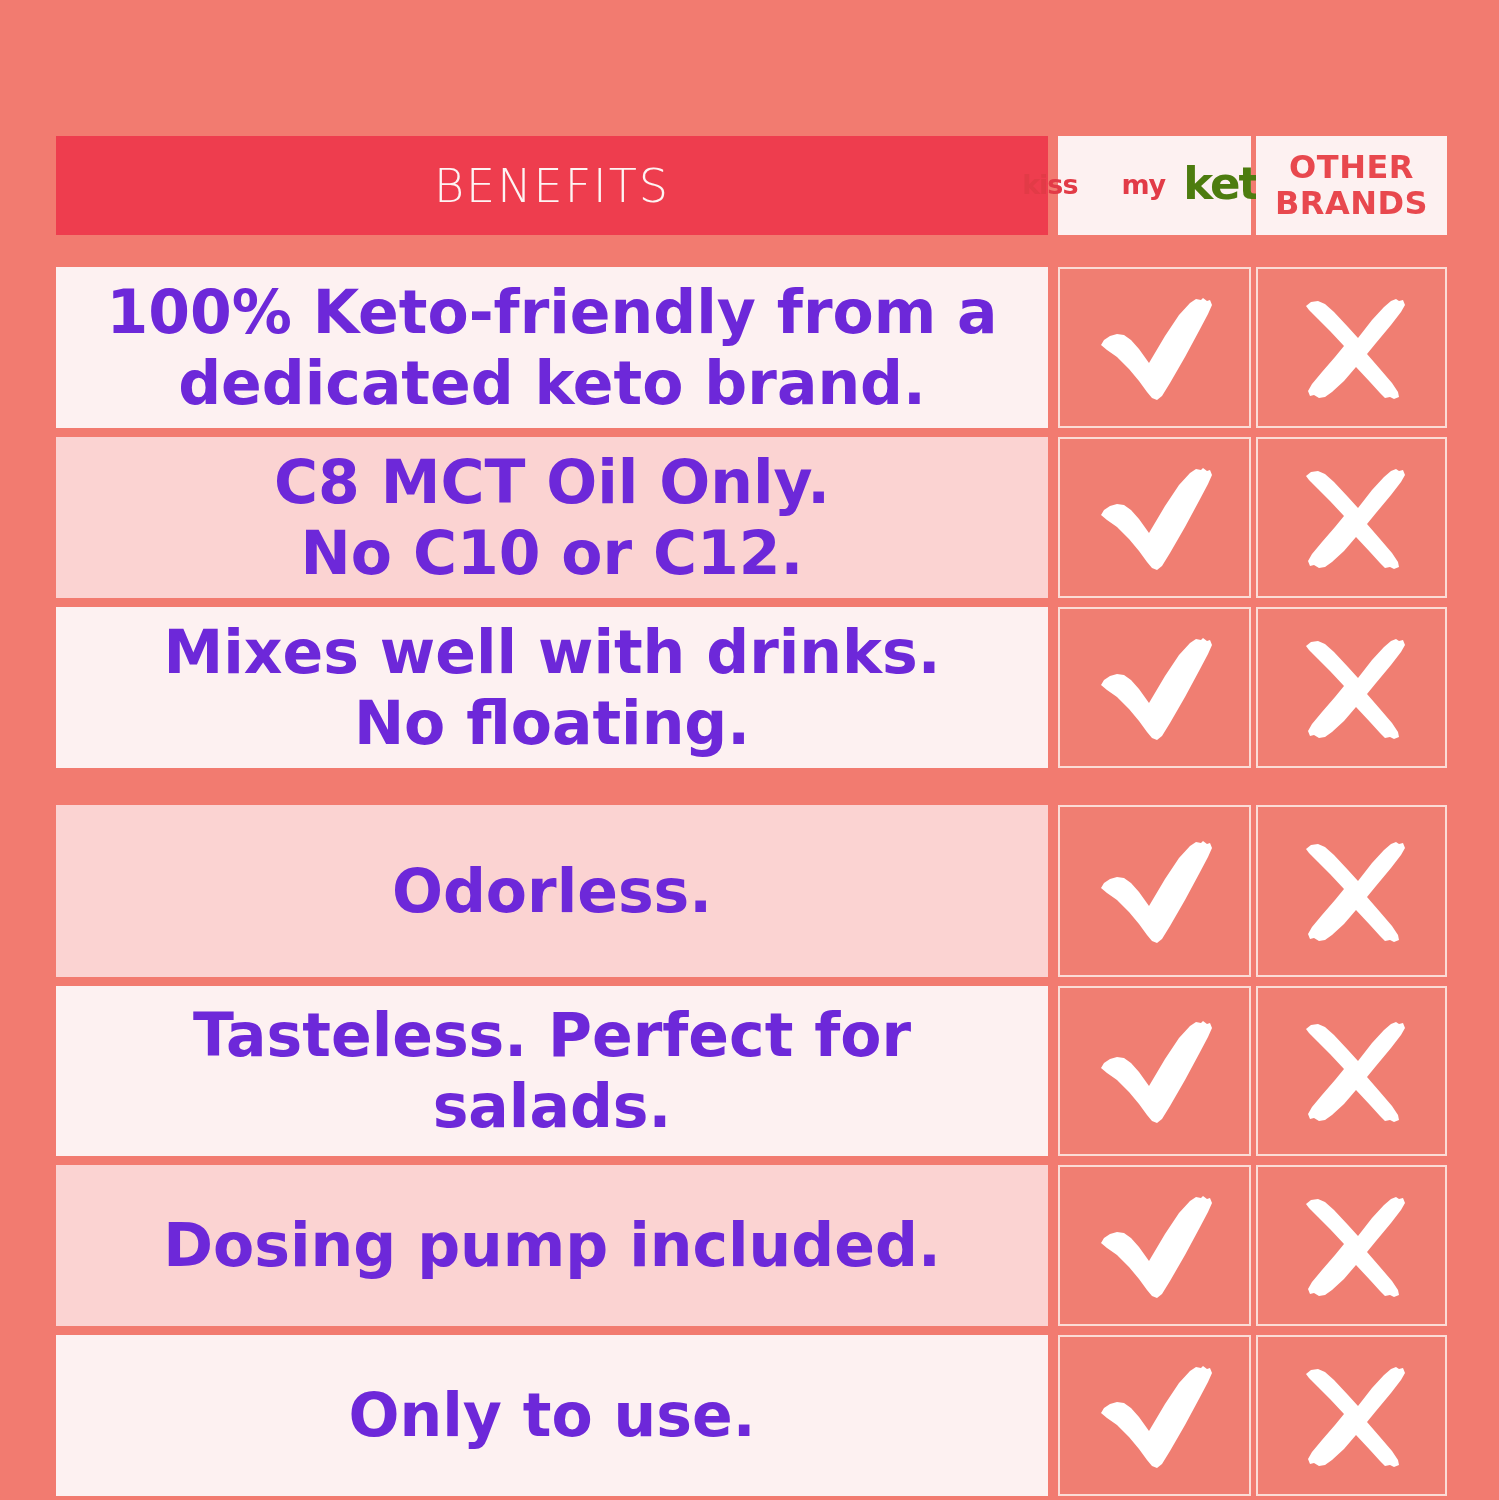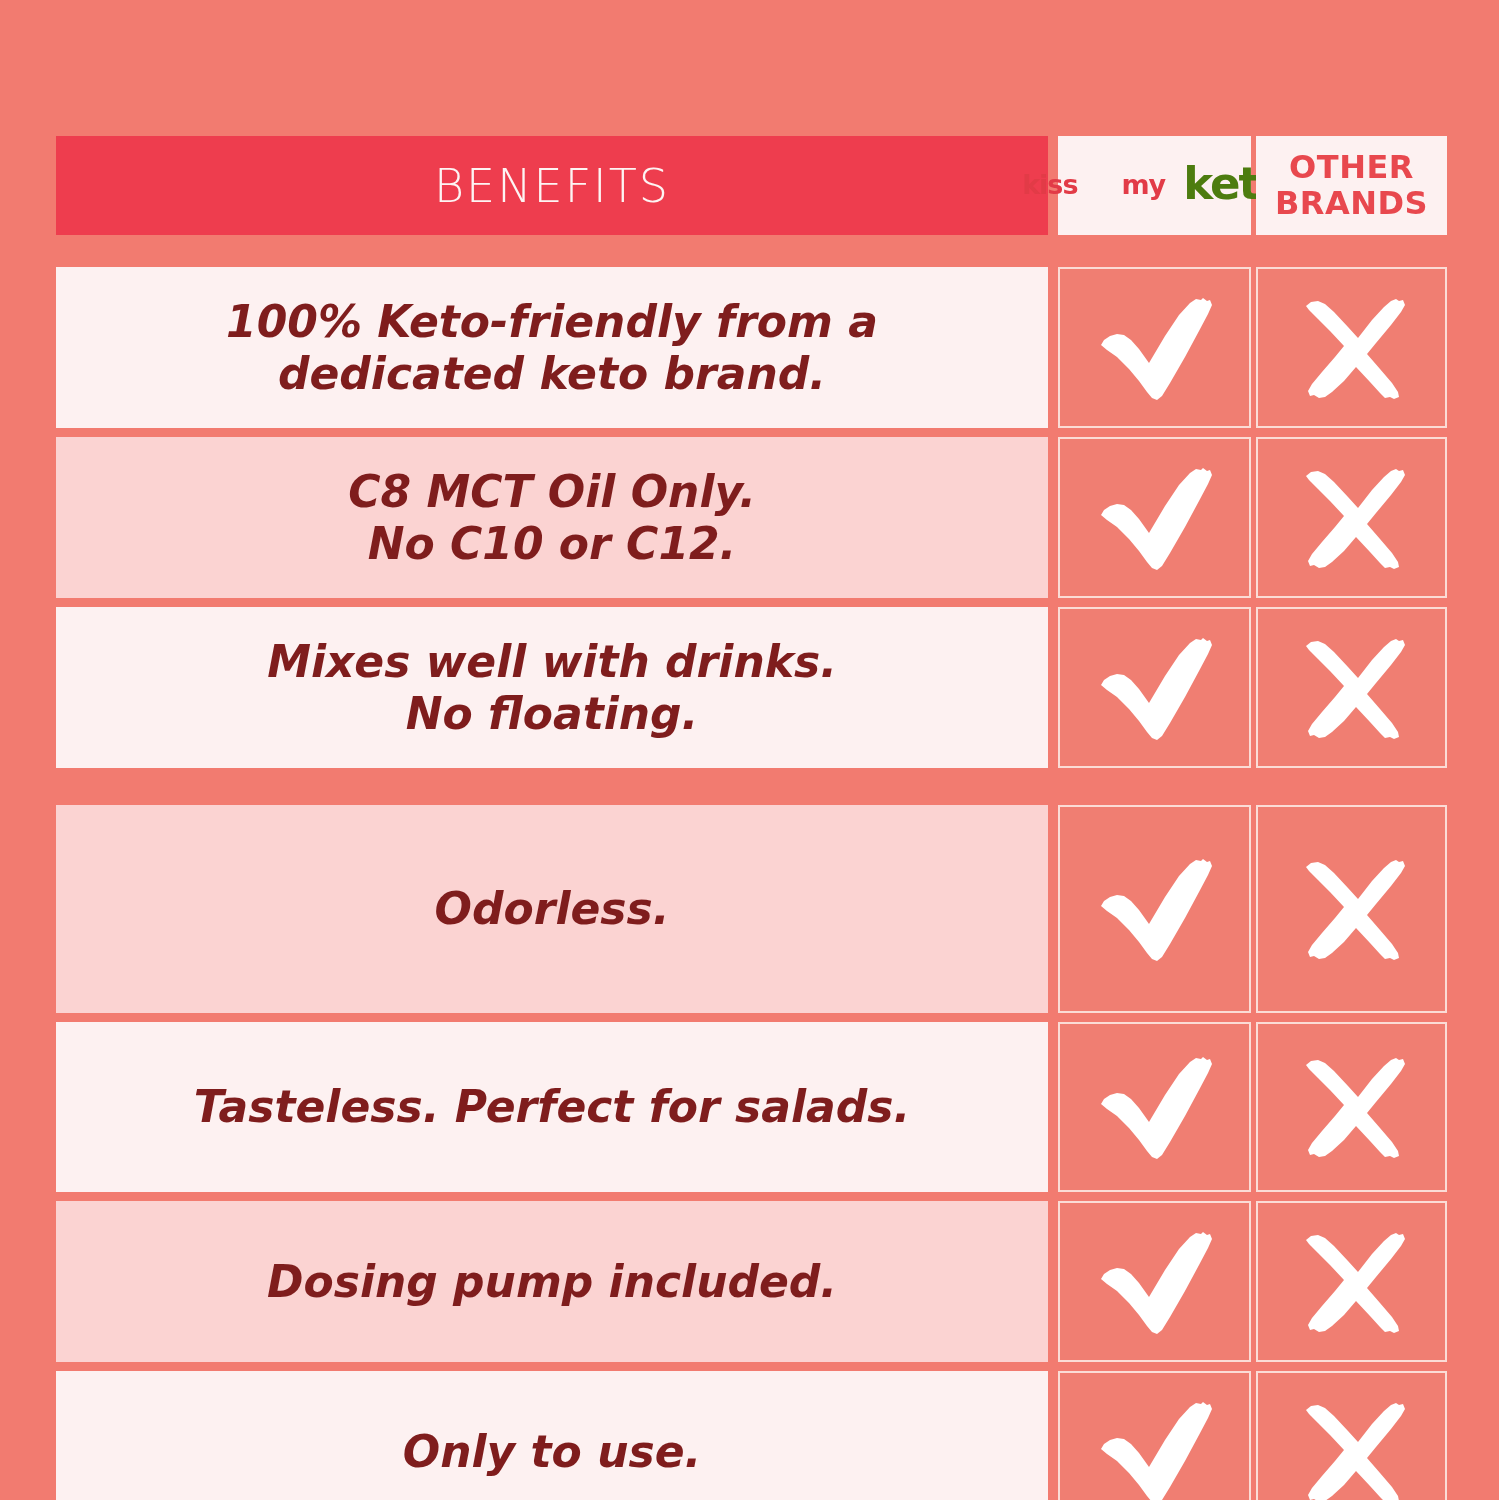--- a/index.html
+++ b/index.html
@@ -118,28 +118,27 @@
     height: 100%;
     display: flex;
     align-items: center;
     justify-content: center;
     box-sizing: border-box;
     padding: 0 28px;
   }
   .benefit-cell.light { background: #FDF1F1; }
   .benefit-cell.dark  { background: #FBD3D2; }
   .benefit-text {
-    color: #7f1d1d;
-    font-weight: bold;
-    font-size: 44px;
+    color: #6d28d9;
+    font-weight: bold;
+    font-size: 60px;
     line-height: 1.18;
     text-align: center;
     font-family: "DejaVu Sans", sans-serif;
     white-space: pre-line;
-    font-style: italic;
   }
   .mark-cell {
     position: absolute;
     top: 0;
     height: 100%;
     background: #F07E72;
     border: 2px solid #FBDCD6;
     box-sizing: border-box;
     display: flex;
     align-items: center;
@@ -219,21 +218,21 @@
           <svg width="120" height="110" viewBox="0 0 120 110">
             <path fill="#FFFFFF" d="M6 52 L9 47 L15 43 L22 41 L29 42 L36 47 L44 56 L49 63 L54 70 L70 43 L84 22 L95 10 L101 6 L106 7 L108 5 L112 8 L115 7 L117 12 L113 21 L104 38 L90 64 L75 90 L67 103 L62 107 L57 105 L52 99 L44 88 L34 76 L22 64 L12 57 Z"></path>
           </svg>
         </div>
         <div class="mark-cell mark-cross">
           <svg width="120" height="110" viewBox="0 0 120 110">
             <path fill="#FFFFFF" d="M17 17 L14 13 L19 9 L26 8 L33 11 L42 19 L56 34 L66 45 L80 27 L92 14 L99 8 L104 6 L107 8 L111 7 L113 12 L109 19 L99 32 L84 50 L75 61 L88 76 L100 90 L106 99 L107 104 L102 106 L98 104 L93 105 L88 100 L78 89 L64 74 L52 88 L40 99 L33 104 L27 105 L22 102 L18 103 L16 98 L20 91 L30 79 L43 64 L52 53 L38 38 L26 26 Z"></path>
           </svg>
         </div>
       </div>
-      <div class="row" style="height: 208px; margin-top: 37px;">
+      <div class="row" style="height: 172px; margin-top: 37px;">
         <div class="benefit-cell dark">
           <div class="benefit-text">Odorless.</div>
         </div>
         <div class="mark-cell mark-check">
           <svg width="120" height="110" viewBox="0 0 120 110">
             <path fill="#FFFFFF" d="M6 52 L9 47 L15 43 L22 41 L29 42 L36 47 L44 56 L49 63 L54 70 L70 43 L84 22 L95 10 L101 6 L106 7 L108 5 L112 8 L115 7 L117 12 L113 21 L104 38 L90 64 L75 90 L67 103 L62 107 L57 105 L52 99 L44 88 L34 76 L22 64 L12 57 Z"></path>
           </svg>
         </div>
         <div class="mark-cell mark-cross">
           <svg width="120" height="110" viewBox="0 0 120 110">

